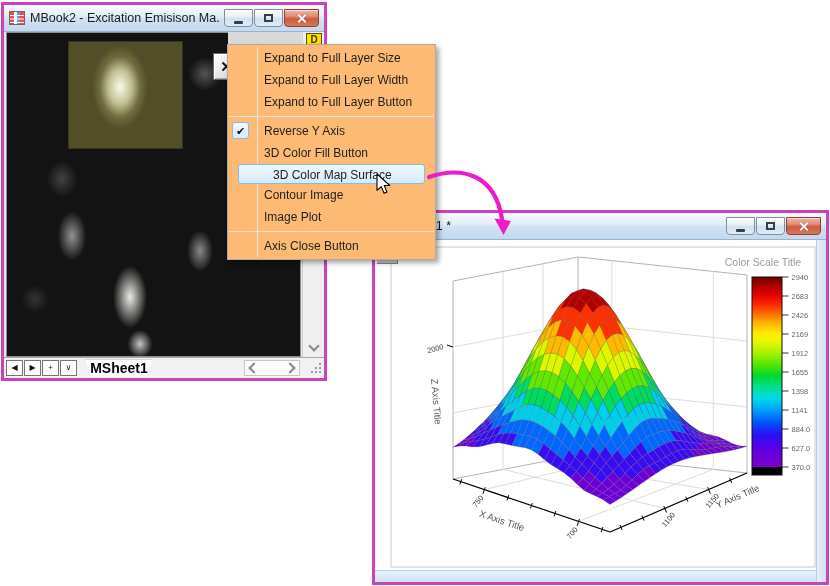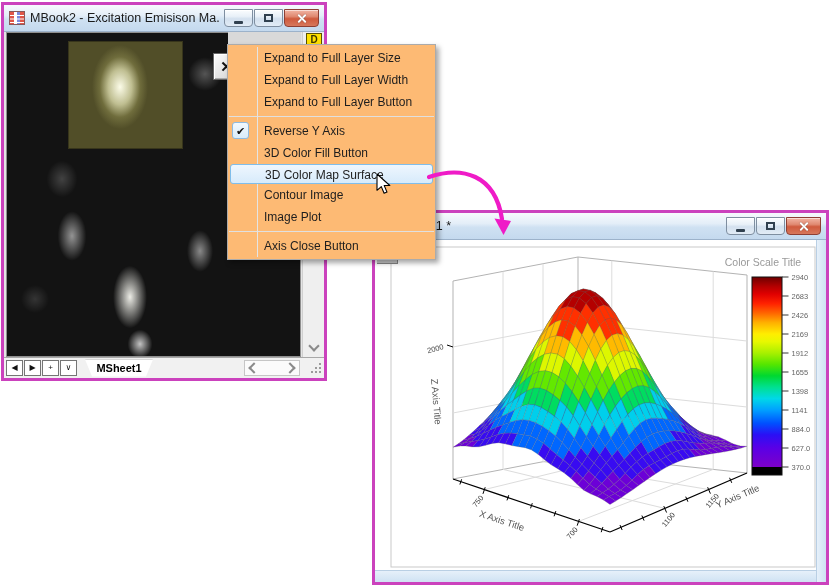--- a/index.html
+++ b/index.html
@@ -61,32 +61,32 @@
   .chev.left{transform:rotate(45deg);margin-left:2px;}
   .chev.right{transform:rotate(225deg);margin-right:2px;}
   .tabbar{position:absolute;left:0;right:0;bottom:0;height:21px;background:#f1f1f1;border-top:1px solid #a8a8a8;
       display:flex;align-items:center;box-sizing:border-box;}
   .tabnav{display:flex;gap:1px;margin-left:2px;}
   .tabnav button{width:17px;height:16px;border:1px solid #757575;background:#fff;font-size:8px;line-height:8px;
       color:#111;padding:0;font-family:"Liberation Sans",sans-serif;}
   .sheet-tab{margin-left:8px;width:68px;height:17px;background:#fff;
       clip-path:polygon(0 0,100% 0,calc(100% - 7px) 100%,7px 100%);
       filter:drop-shadow(0 0 1px #666);
-      font-size:11px;font-weight:bold;color:#000;text-align:center;line-height:17px;}
+      font-size:14px;font-weight:bold;color:#000;text-align:center;line-height:17px;}
   .hscroll{position:absolute;right:24px;bottom:2px;width:56px;height:16px;background:#fbfbfb;border:1px solid #c6c6c6;
       box-sizing:border-box;display:flex;align-items:center;justify-content:space-between;padding:0 3px;}
   .grip{position:absolute;right:3px;bottom:13px;width:2px;height:2px;background:#9b9b9b;
       box-shadow:0 4px #9b9b9b,-4px 4px #9b9b9b,0 8px #9b9b9b,-4px 8px #9b9b9b,-8px 8px #9b9b9b;}
 
   
   .menu{position:absolute;left:227px;top:44px;width:209px;background:#fdba74;border:1px solid #ababab;
       box-shadow:3px 3px 5px rgba(0,0,0,.35);padding:2px 0;z-index:5;box-sizing:border-box;}
   .menu::before{content:"";position:absolute;left:29px;top:2px;bottom:2px;width:1px;background:#e4e4e4;}
   .mitem{position:relative;height:22px;line-height:22px;padding-left:36px;font-size:12px;color:#1e1e1e;white-space:nowrap;}
-  .mitem.hl{margin:0 2px;padding-left:34px;height:20px;line-height:20px;border:1px solid #7fbdea;border-radius:3px;
+  .mitem.hl{margin:0 10px;padding-left:34px;height:20px;line-height:20px;border:1px solid #7fbdea;border-radius:3px;
       background:linear-gradient(#eef6fe,#d7ebfb);box-sizing:border-box;}
   .msep{height:1px;background:#e0e0e0;margin:3px 1px;}
   .mcheck{position:absolute;left:4px;top:2px;width:17px;height:17px;border:1px solid #8ebae0;border-radius:3px;
       background:linear-gradient(#f2f8fd,#d9ecfa);font-size:11px;line-height:16px;text-align:center;color:#111;box-sizing:border-box;}
 
   
   .win.graph{left:372px;top:210px;width:457px;height:375px;z-index:2;}
   .graph .win-body{background:#ffffff;}
   .plot-svg{position:absolute;left:0;top:0;}
   .layer-badge{position:absolute;left:2px;top:3px;width:21px;height:21px;background:#c9c9c9;

